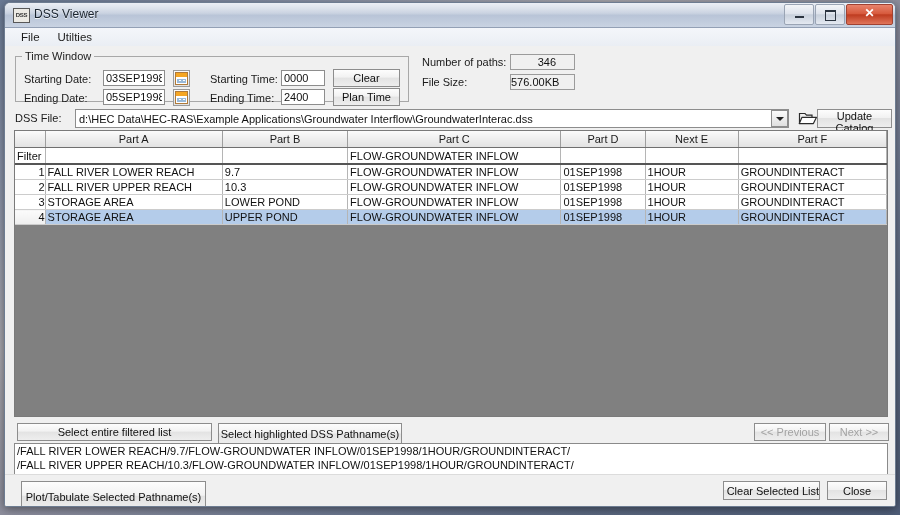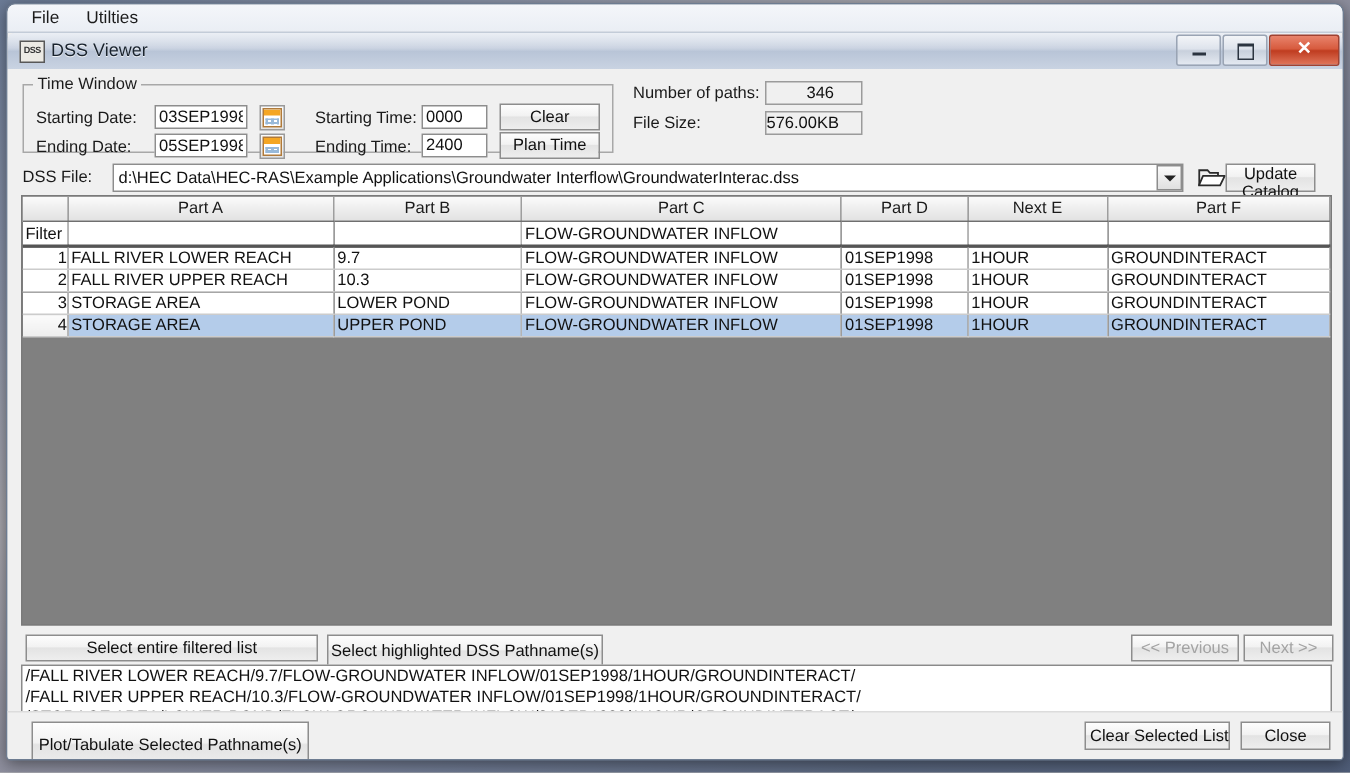--- a/index.html
+++ b/index.html
@@ -274,21 +274,21 @@
     position: absolute;
     left: 787px; top: 1px;
     width: 22px; height: 19px;
     box-sizing: border-box;
     background: transparent;
     border: none;
   }
   #updatebtn {
     position: absolute;
     left: 812px; top: 1px;
-    width: 60px; height: 19px;
+    width: 75px; height: 19px;
   }
 
   
   #tablewrap {
     position: absolute;
     left: 9px; top: 84px;
     width: 874px; height: 287px;
     border: 1px solid #7a7a7a;
     background: #808080;
     box-sizing: border-box;
@@ -374,41 +374,41 @@
     border-top: 1px solid #dcdcdc;
   }
   #btn-plot { position:absolute; left:16px; top:6px; width:185px; height:31px; }
   #btn-clearsel { position:absolute; left:718px; top:6px; width:97px; height:19px;text-align:right; }
   #btn-close { position:absolute; left:822px; top:6px; width:60px; height:19px; }
 </style>
 </head>
 <body>
 
 <div id="window">
-
-  <div id="menubar">
-    <div class="menu-item">File</div>
-    <div class="menu-item">Utilties</div>
-  </div>
 
   <div id="titlebar">
     <div class="glass"></div>
     <div class="app-icon">DSS</div>
     <div class="title-text">DSS Viewer</div>
     <div class="win-buttons">
       <div class="win-btn">
         <div class="min-bar"></div>
       </div>
       <div class="win-btn">
         <div class="max-sq"></div>
       </div>
       <div class="win-btn close">
         <div class="glyph">✕</div>
       </div>
     </div>
+  </div>
+
+  <div id="menubar">
+    <div class="menu-item">File</div>
+    <div class="menu-item">Utilties</div>
   </div>
 
   <div id="client">
 
     <div id="topbar">
 
       <fieldset class="group">
         <legend>Time Window</legend>
 
         <div class="lbl" style="left:8px; top:11px;">Starting Date:</div>

